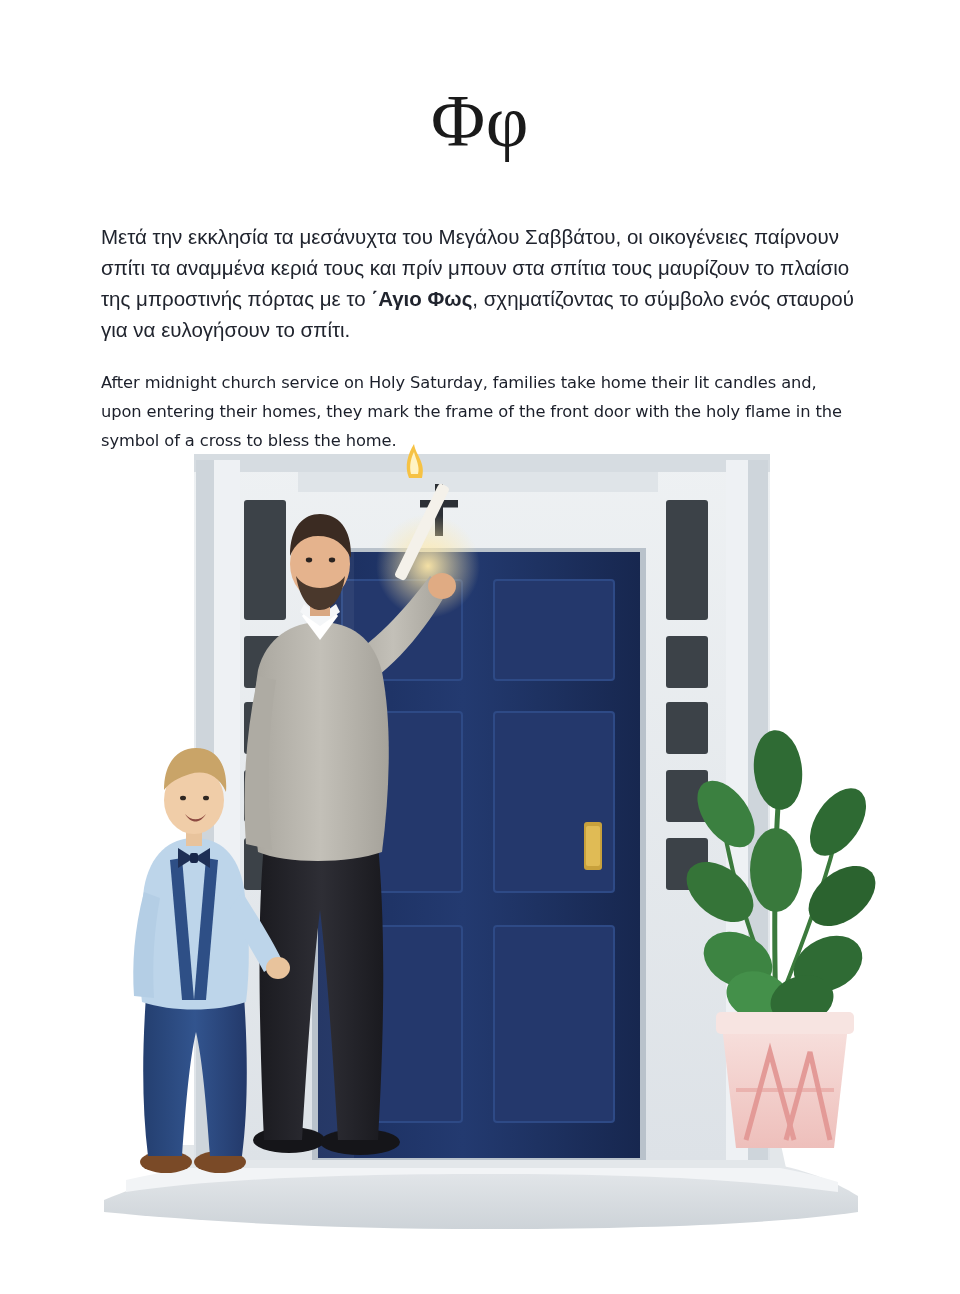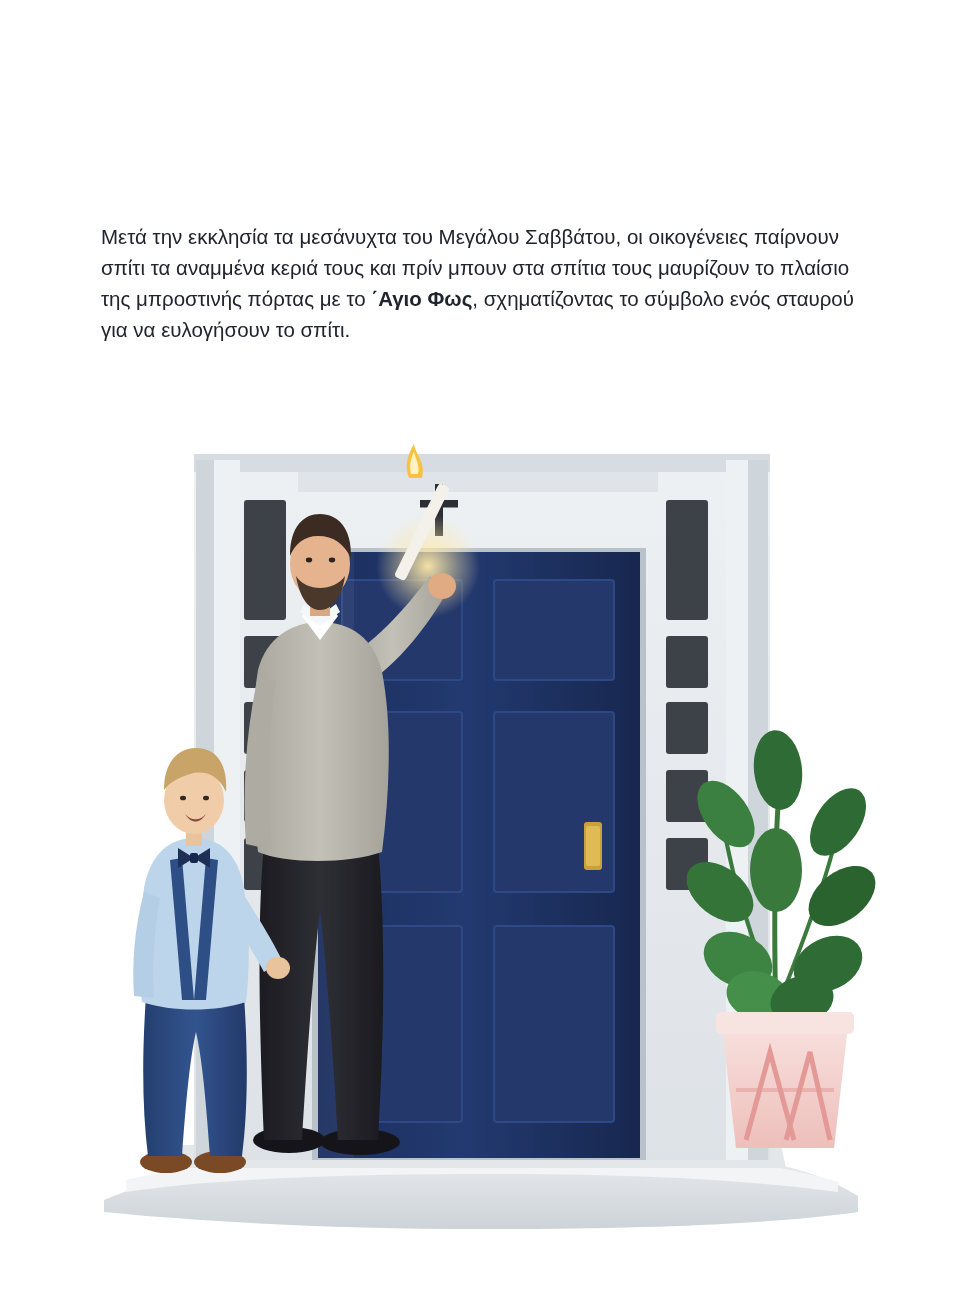--- a/index.html
+++ b/index.html
@@ -69,23 +69,25 @@
     display: block;
     width: 100%;
     height: 100%;
   }
 </style>
 </head>
 <body>
 
 <div class="page">
 
+  <div class="letter-heading">Φφ</div>
 
   <p class="greek-para"><span>Μετά την εκκλησία τα μεσάνυχτα του Μεγάλου Σαββάτου, οι οικογένειες παίρνουν σπίτι τα αναμμένα κεριά τους και πρίν μπουν στα σπίτια τους μαυρίζουν το πλαίσιο της μπροστινής πόρτας με το </span><span class="bold">΄Αγιο Φως</span><span>, σχηματίζοντας το σύμβολο ενός σταυρού για να ευλογήσουν το σπίτι.</span></p>
 
+  <p class="english-para">After midnight church service on Holy Saturday, families take home their lit candles and, upon entering their homes, they mark the frame of the front door with the holy flame in the symbol of a cross to bless the home.</p>
 
   <div class="illustration">
     <svg viewBox="0 0 790 810" xmlns="http://www.w3.org/2000/svg">
       <defs>
         <linearGradient id="doorGrad" x1="0" y1="0" x2="1" y2="0">
           <stop offset="0%" stop-color="#1b2e5e"></stop>
           <stop offset="45%" stop-color="#233a70"></stop>
           <stop offset="100%" stop-color="#17274f"></stop>
         </linearGradient>
         <linearGradient id="wallGrad" x1="0" y1="0" x2="0" y2="1">

